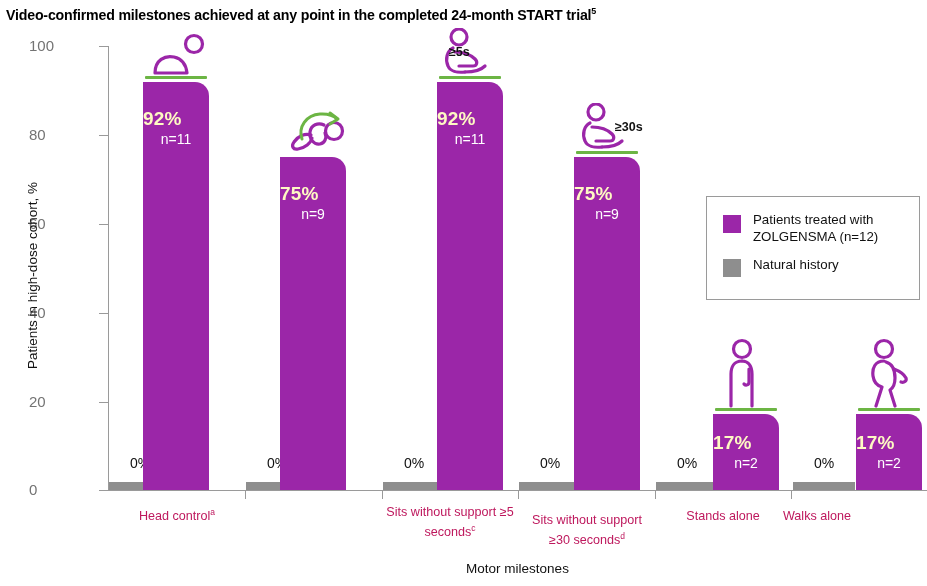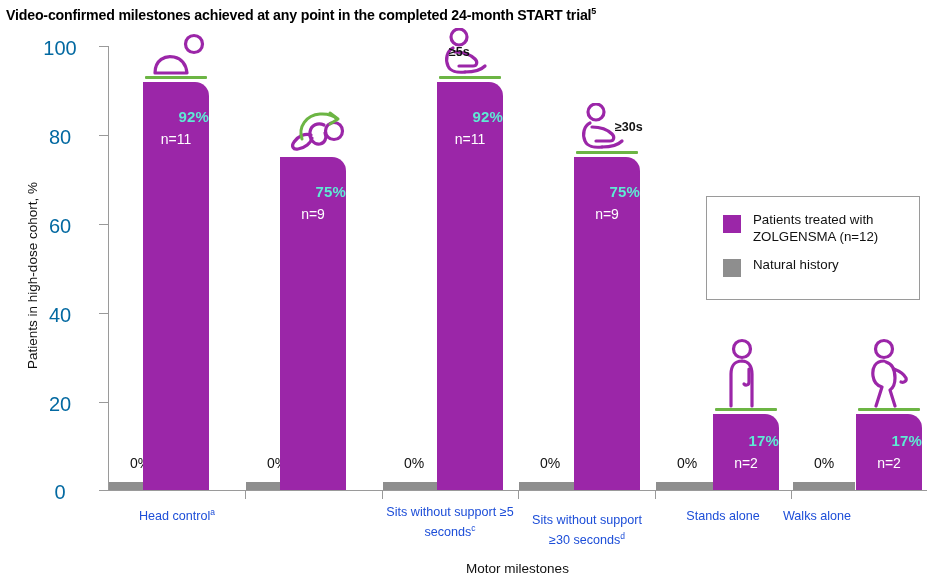--- a/index.html
+++ b/index.html
@@ -59,24 +59,24 @@
   .y-tick {
     position: absolute;
     left: 99px;
     width: 10px;
     height: 1px;
     background: #9a9a9a;
   }
   .y-tick-label {
     position: absolute;
     width: 62px;
-    text-align: center;
+    text-align: left;
     left: 29px;
-    font-size: 20px;
-    color: #0369a1;
+    font-size: 15px;
+    color: #737373;
     line-height: 1;
   }
 
   #y-axis-title {
     position: absolute;
     left: -168px;
     top: 268px;
     width: 400px;
     text-align: center;
     font-size: 13.5px;
@@ -101,40 +101,40 @@
     height: 9px;
     background: #9a9a9a;
   }
 
   .cat-label {
     position: absolute;
     top: 504px;
     font-size: 12.6px;
     line-height: 16px;
     text-align: center;
-    color: #1d4ed8;
+    color: #be185d;
   }
   .cat-label sup { font-size: 8.5px; vertical-align: super; }
 
   
   .bar-purple {
     position: absolute;
     border-radius: 0 14px 0 0;
   }
   .bar-gray {
     position: absolute;
     background: #8e8e8e;
   }
 
   .bar-val {
     position: absolute;
     width: 100%;
-    text-align: right;
-    color: #5eead4;
-    font-size: 15px;
+    text-align: left;
+    color: #fef9c3;
+    font-size: 19px;
     font-weight: bold;
     letter-spacing: 0.2px;
   }
   .bar-n {
     position: absolute;
     width: 100%;
     text-align: center;
     color: #ffffff;
     font-size: 14px;
   }

